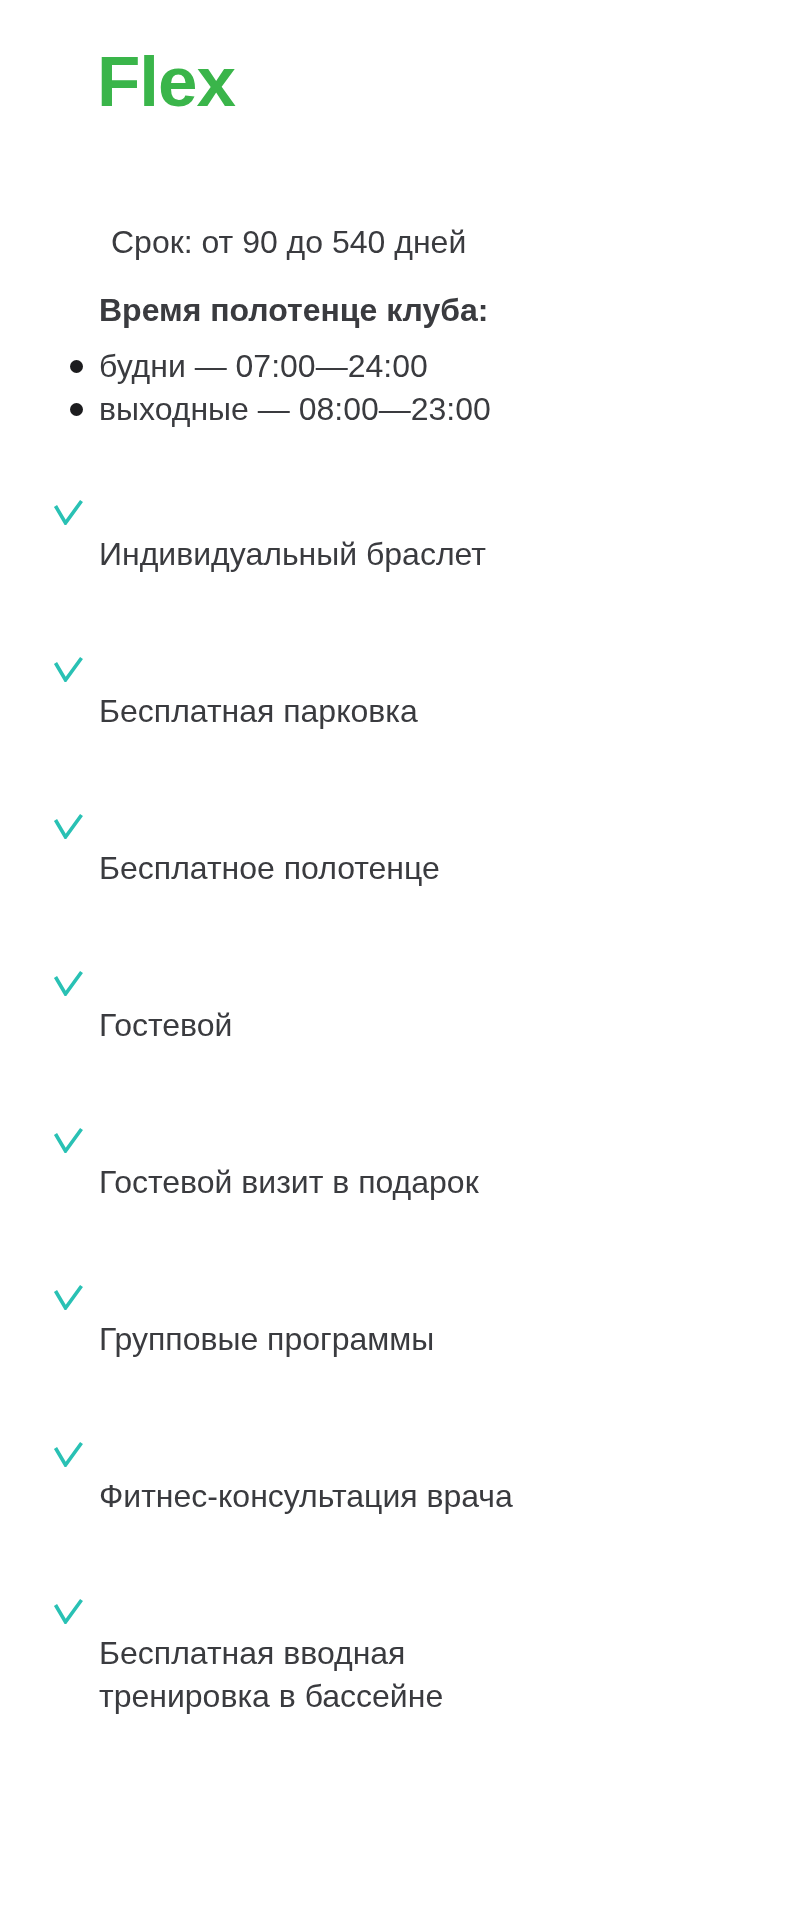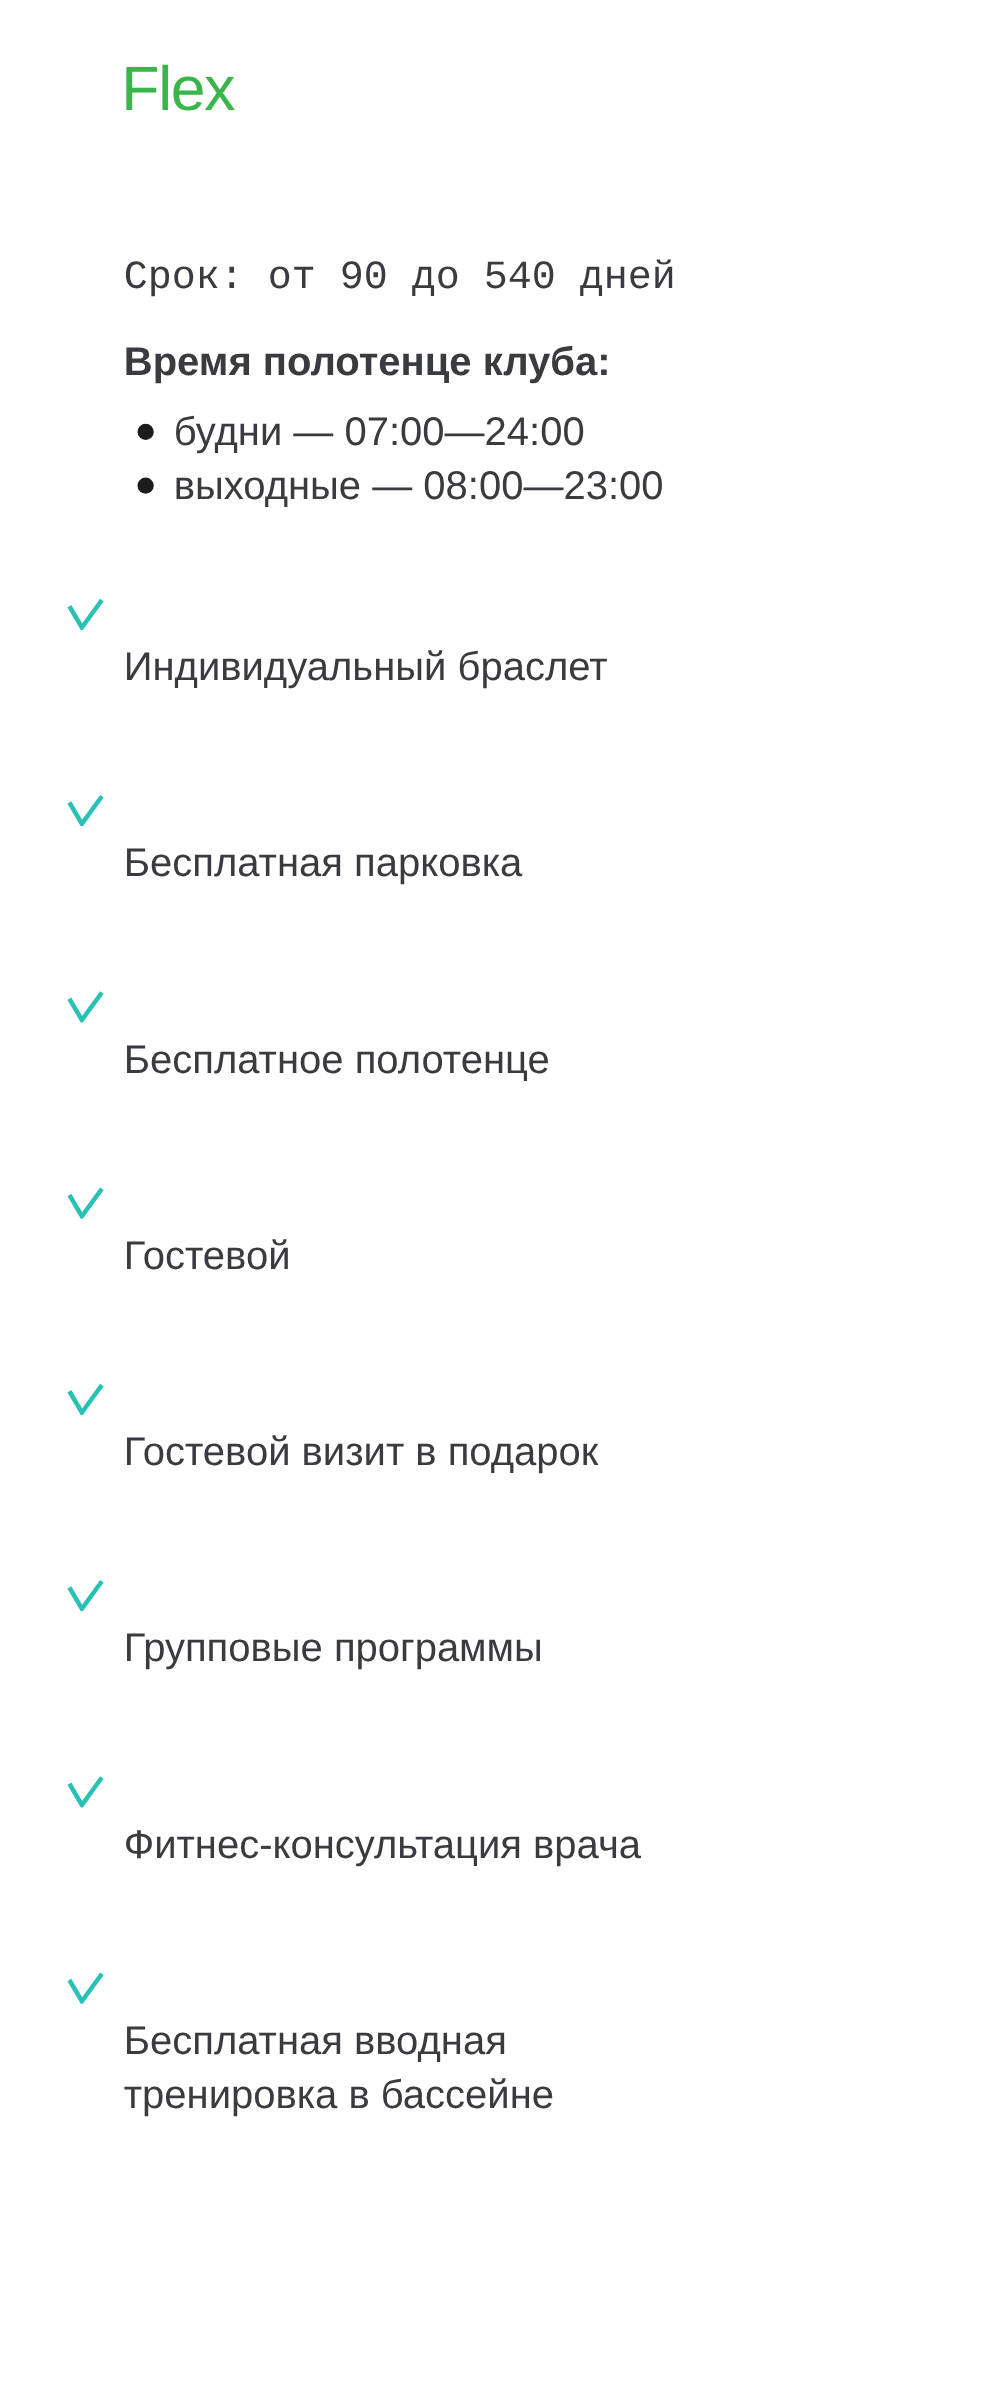--- a/index.html
+++ b/index.html
@@ -12,39 +12,39 @@
   html,body{margin:0;padding:0;}
   body{
     width:798px;height:1920px;
     background:#ffffff;
     font-family:"Liberation Sans", sans-serif;
     color:var(--text);
     overflow:hidden;
   }
   .title{
     margin:46px 0 12px 97px;
-    font-size:50px;
-    font-weight:400;
+    font-size:71px;
+    font-weight:700;
     line-height:1;
     letter-spacing:-1px;
     color:var(--green);
   }
   .content{
     margin:104px 30px 0 99px;
     font-size:32px;
     line-height:43px;
   }
-  .duration{margin:0;font-family:Liberation Mono, monospace;}
+  .duration{margin:12px;}
   .hours-header{
     margin:25px 0 0 0;
     font-weight:700;
   }
   ul{list-style:none;margin:0;padding:0;}
   .hours{margin-top:13px;}
-  .hours li{position:relative;margin-left:40px;}
+  .hours li{position:relative;}
   .dot{
     position:absolute;
     left:-29px;top:15px;
     width:13px;height:13px;
     border-radius:50%;
     background:var(--bullet);
   }
   .features{margin-top:16px;}
   .features li{
     position:relative;

